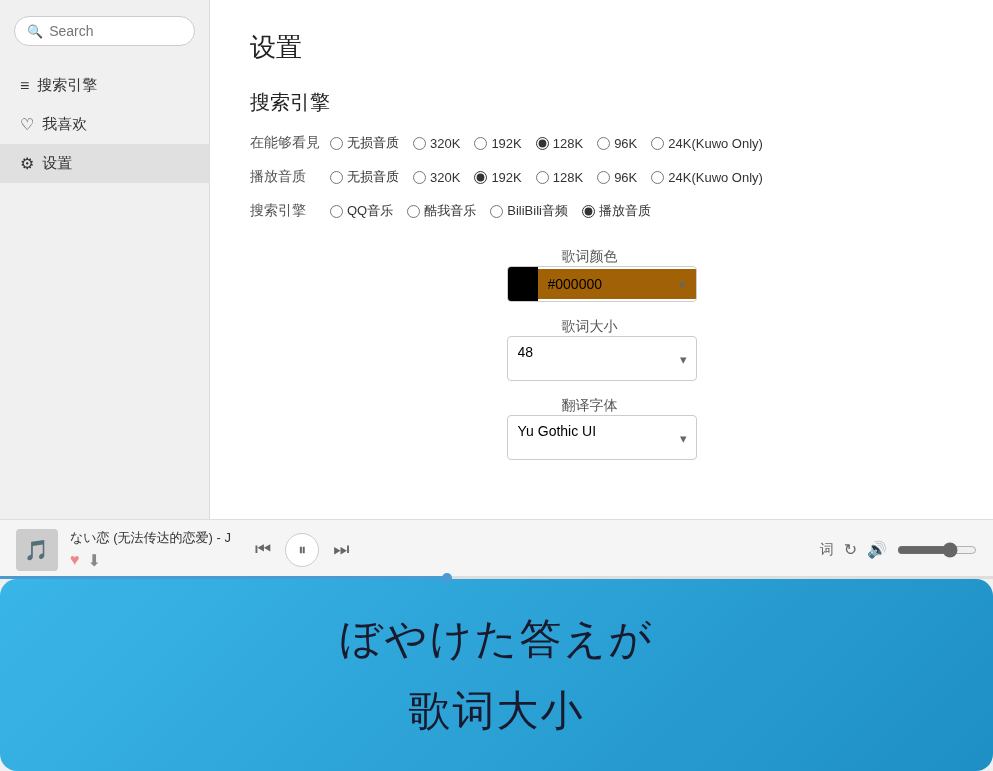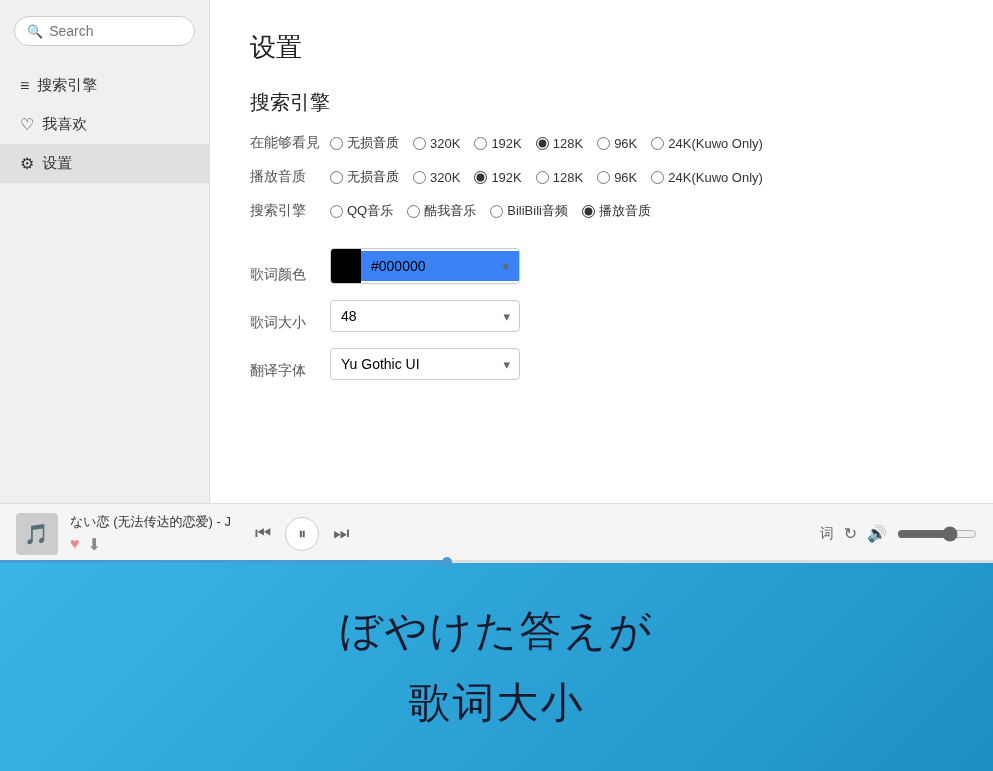--- a/index.html
+++ b/index.html
@@ -30,43 +30,43 @@
     .section-title { font-size: 20px; font-weight: 500; color: #222; margin-bottom: 18px; }
 
     .settings-section { margin-bottom: 28px; }
 
     .setting-row { display: flex; align-items: center; margin-bottom: 16px; }
     .setting-label { width: 80px; font-size: 14px; color: #555; flex-shrink: 0; }
     .radio-group { display: flex; align-items: center; gap: 14px; flex-wrap: wrap; }
     .radio-item { display: flex; align-items: center; gap: 4px; font-size: 13px; color: #333; cursor: pointer; }
     .radio-item input[type="radio"] { accent-color: #333; cursor: pointer; }
 
-    .select-row { display: flex; align-items: flex-end; margin-bottom: 16px; }
+    .select-row { display: flex; align-items: center; margin-bottom: 16px; flex-direction: column; }
     .select-label { width: 80px; font-size: 14px; color: #555; flex-shrink: 0; }
-    .styled-select { appearance: none; -webkit-appearance: none; border: 1px solid #ccc; border-radius: 4px; padding: 7px 30px 7px 10px; font-size: 14px; background: white; min-width: 190px; cursor: pointer; position: relative; outline: none; }
+    .styled-select { appearance: none; -webkit-appearance: none; border: 1px solid #ccc; border-radius: 4px; padding: 7px 30px 20px 10px; font-size: 14px; background: white; min-width: 190px; cursor: pointer; position: relative; outline: none; }
     .select-wrapper { position: relative; display: inline-block; }
     .select-wrapper::after { content: '▾'; position: absolute; right: 10px; top: 50%; transform: translateY(-50%); pointer-events: none; color: #666; font-size: 13px; }
 
     .color-select-wrapper { position: relative; display: inline-flex; align-items: center; border: 1px solid #ccc; border-radius: 4px; overflow: hidden; min-width: 190px; }
     .color-preview { width: 30px; height: 34px; background: #000; flex-shrink: 0; }
-    .color-select { appearance: none; -webkit-appearance: none; border: none; padding: 7px 30px 7px 10px; font-size: 14px; background: #3b82f6; flex: 1; cursor: pointer; outline: none; }
+    .color-select { appearance: none; -webkit-appearance: none; border: none; padding: 7px 30px 7px 10px; font-size: 14px; background: #a16207; flex: 1; cursor: pointer; outline: none; }
     .color-select-arrow { position: absolute; right: 10px; pointer-events: none; color: #666; font-size: 13px; }
 
     
     .player-bar { height: 60px; background: #f5f5f5; border-top: 1px solid #ddd; display: flex; align-items: center; padding: 0 16px; gap: 12px; }
     .album-art { width: 42px; height: 42px; border-radius: 4px; background: #ccc; overflow: hidden; display: flex; align-items: center; justify-content: center; font-size: 20px; }
     .track-info { flex: 0 0 auto; text-align: center; }
     .track-name { font-size: 13px; color: #333; }
     .track-controls { display: flex; align-items: center; gap: 10px; margin-left: 8px; }
     .track-controls button { background: none; border: none; cursor: pointer; font-size: 14px; color: #666; padding: 4px; }
     .player-right { margin-left: auto; display: flex; align-items: center; gap: 10px; font-size: 13px; color: #666; }
     .volume-slider { width: 80px; accent-color: #666; }
 
     
-    .lyrics-area { background: linear-gradient(135deg, #3ab5e8 0%, #1e8fc4 100%); padding: 40px 20px; text-align: center; min-height: 150px; display: flex; flex-direction: column; align-items: center; justify-content: center; gap: 16px; }
+    .lyrics-area { background: linear-gradient(135deg, #3ab5e8 0%, #1e8fc4 100%); padding: 32px 20px; text-align: center; min-height: 150px; display: flex; flex-direction: column; align-items: center; justify-content: center; gap: 16px; border-radius: 17px; }
     .lyric-line { font-size: 42px; color: #1a1a2e; font-weight: 400; letter-spacing: 2px; }
 
     
     .player-progress { position: absolute; bottom: 0; left: 0; right: 0; height: 3px; background: #ddd; }
     .player-progress-fill { height: 100%; background: #4a9ad4; width: 45%; }
     .progress-dot { position: absolute; left: 45%; top: 50%; transform: translate(-50%, -50%); width: 10px; height: 10px; border-radius: 50%; background: #4a9ad4; }
 
     .heart-btn { color: #e88; }
     .download-btn { color: #888; }
   </style>

